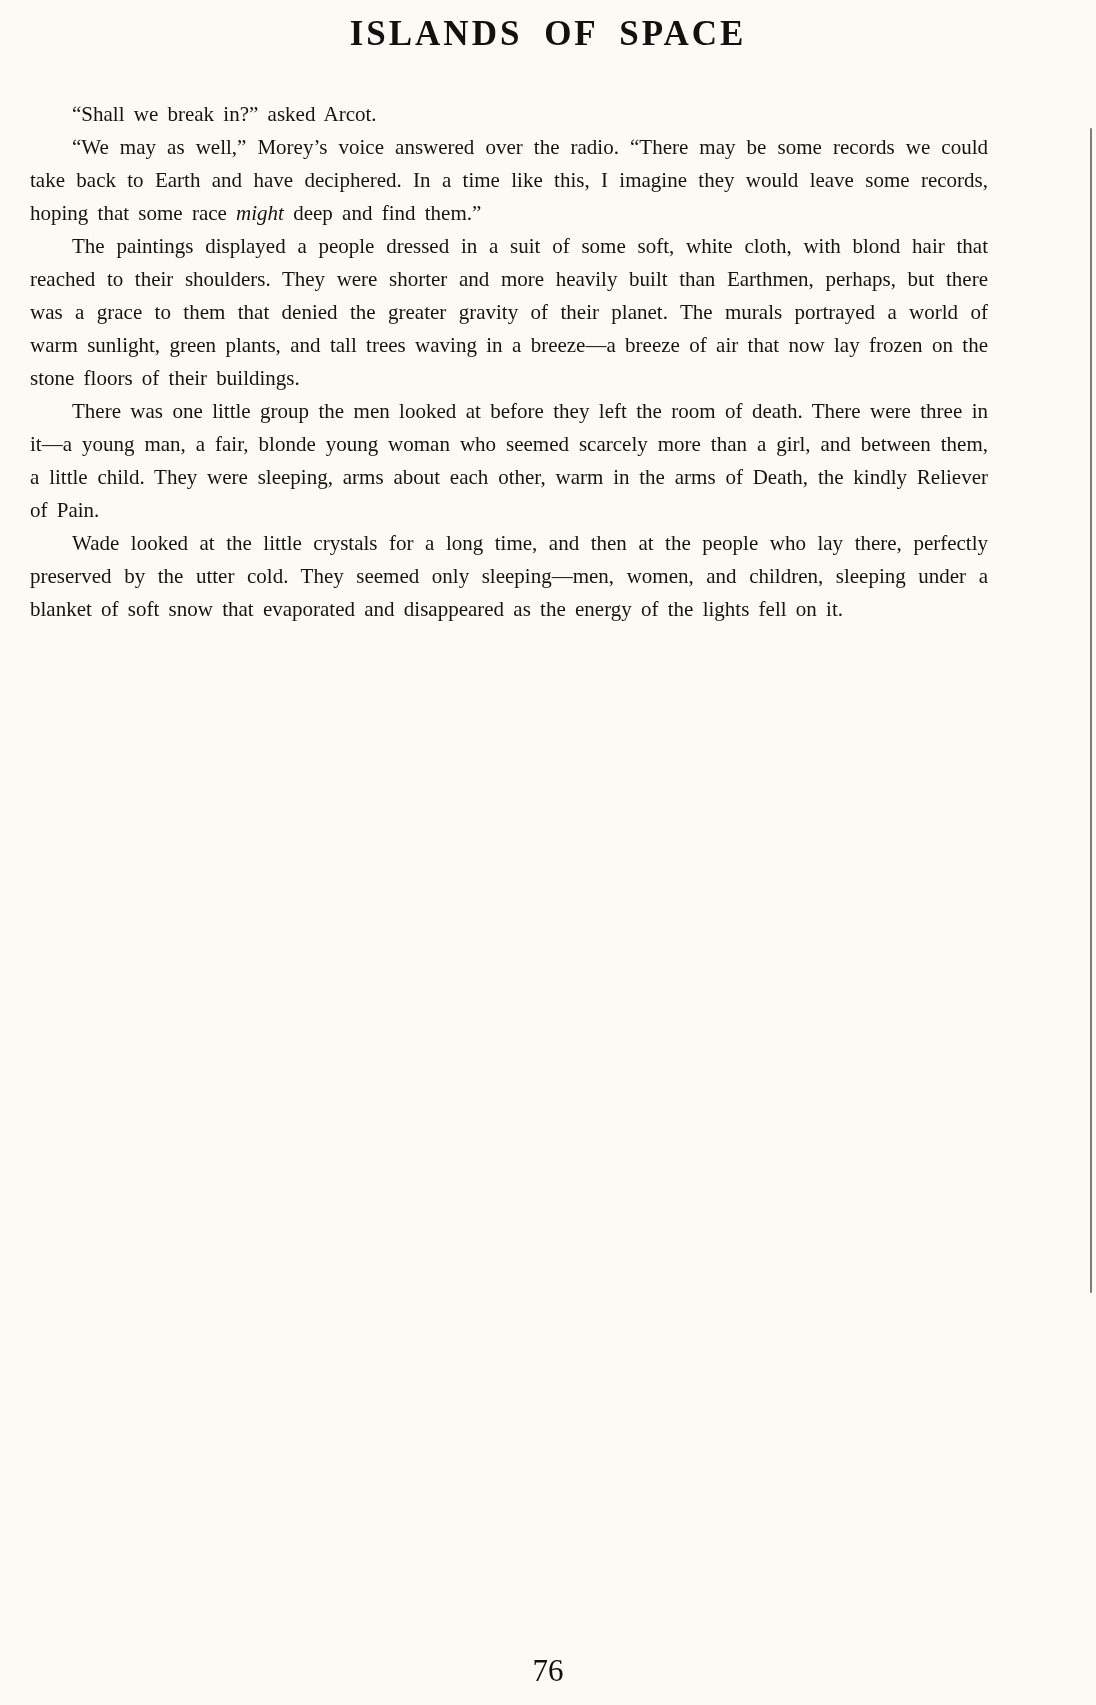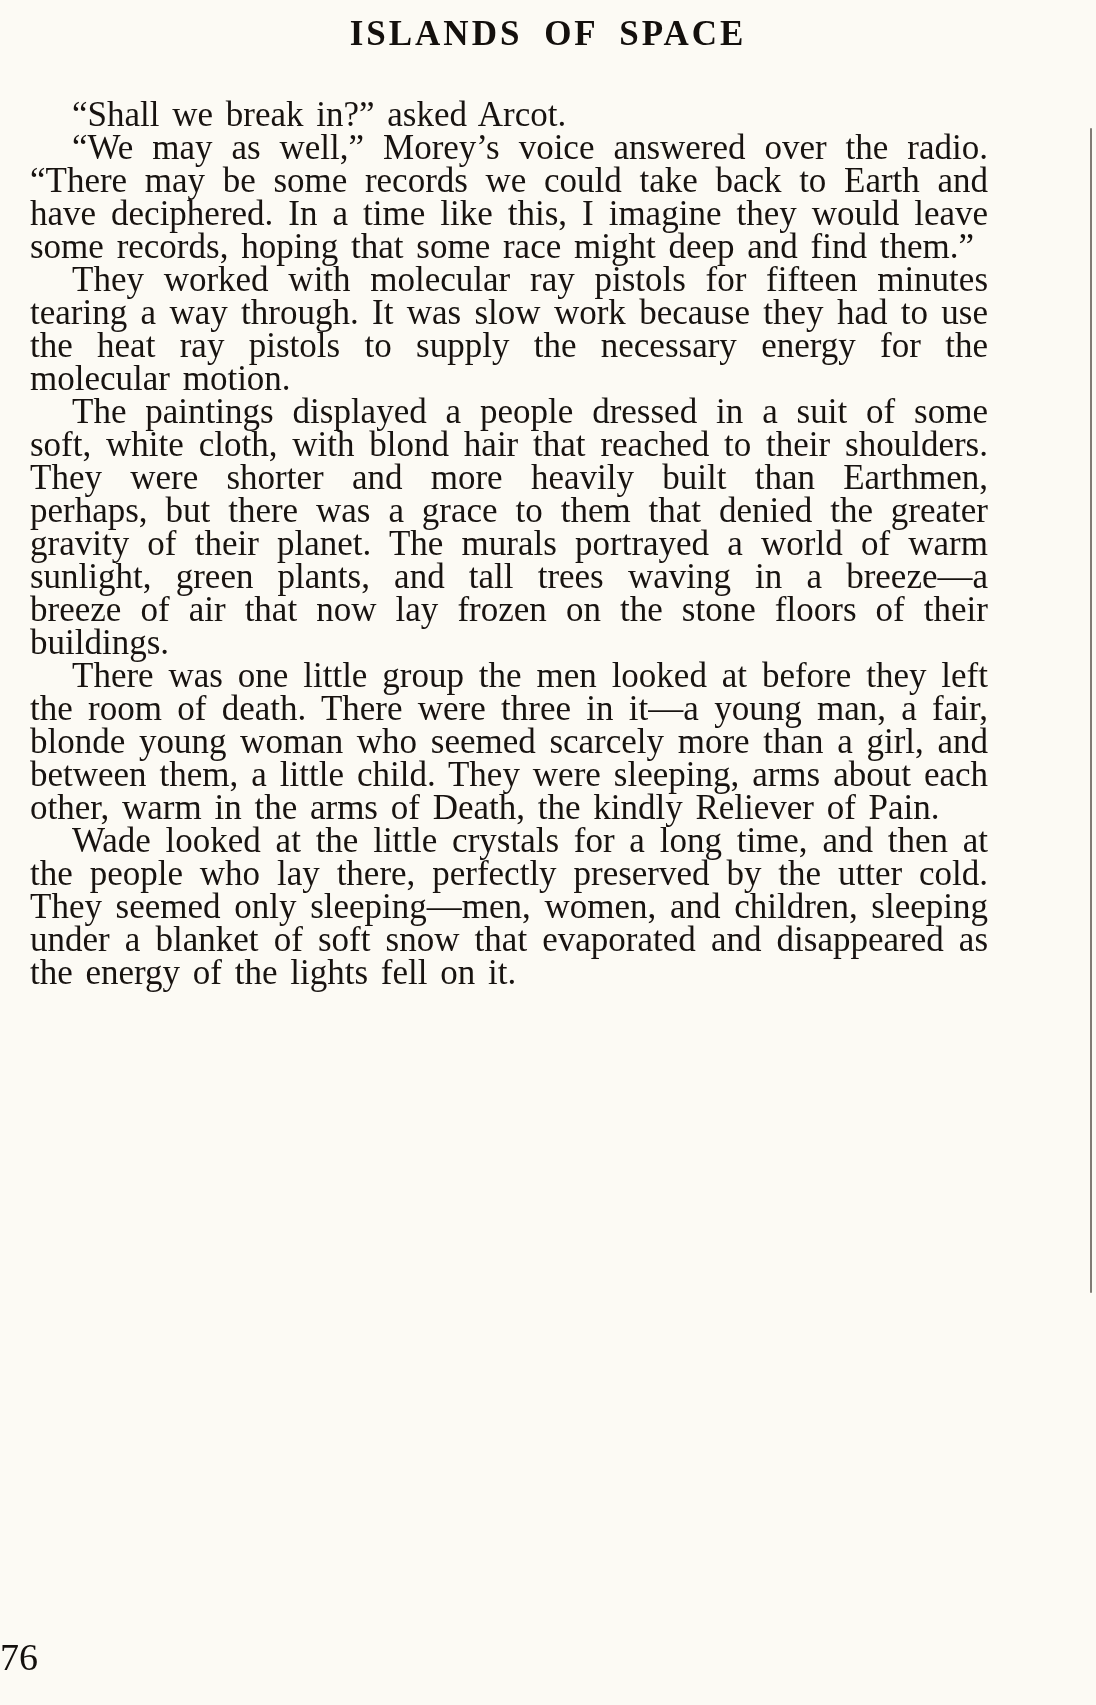--- a/index.html
+++ b/index.html
@@ -28,38 +28,40 @@
     font-weight: 700;
     letter-spacing: 3px;
     word-spacing: 10px;
     color: #14100d;
   }
   .body-text {
     position: absolute;
     top: 98px;
     left: 30px;
     width: 958px;
-    font-size: 35px;
+    font-size: 21px;
     line-height: 33px;
     text-align: justify;
     text-justify: inter-word;
   }
   .para {
     margin: 0;
     text-indent: 42px;
     word-spacing: 4px;
   }
   .italic {
+    font-style: italic;
   }
   .page-number {
     position: absolute;
-    bottom: 26px;
+    bottom: 16px;
     left: 0;
     width: 100%;
-    font-size: 38px;
+    text-align: center;
+    font-size: 31px;
     color: #14100d;
   }
   .scan-edge-line {
     position: absolute;
     top: 128px;
     right: 4px;
     width: 2px;
     height: 1165px;
     background: rgba(45, 38, 30, 0.6);
     border-radius: 1px;
@@ -67,21 +69,20 @@
 </style>
 </head>
 <body>
 
 <div class="page">
   <div class="running-head">ISLANDS OF SPACE</div>
 
   <div class="body-text">
       <p class="para"><span class="">“Shall we break in?” asked Arcot.</span></p>
       <p class="para"><span class="">“We may as well,” Morey’s voice answered over the radio. “There may be some records we could take back to Earth and have deciphered. In a time like this, I imagine they would leave some records, hoping that some race </span><span class="italic">might</span><span class=""> deep and find them.”</span></p>
-      <p class="para"><span class="">They worked with molecular ray pistols for fifteen minutes tearing a way through. It was slow work because they had to use the heat ray pistols to supply the necessary energy for the molecular motion.</span></p>
       <p class="para"><span class="">The paintings displayed a people dressed in a suit of some soft, white cloth, with blond hair that reached to their shoulders. They were shorter and more heavily built than Earthmen, perhaps, but there was a grace to them that denied the greater gravity of their planet. The murals portrayed a world of warm sunlight, green plants, and tall trees waving in a breeze—a breeze of air that now lay frozen on the stone floors of their buildings.</span></p>
       <p class="para"><span class="">There was one little group the men looked at before they left the room of death. There were three in it—a young man, a fair, blonde young woman who seemed scarcely more than a girl, and between them, a little child. They were sleeping, arms about each other, warm in the arms of Death, the kindly Reliever of Pain.</span></p>
       <p class="para"><span class="">Wade looked at the little crystals for a long time, and then at the people who lay there, perfectly preserved by the utter cold. They seemed only sleeping—men, women, and children, sleeping under a blanket of soft snow that evaporated and disappeared as the energy of the lights fell on it.</span></p>
     </div>
 
   <div class="scan-edge-line"></div>
 
   <div class="page-number">76</div>
 </div>
 

